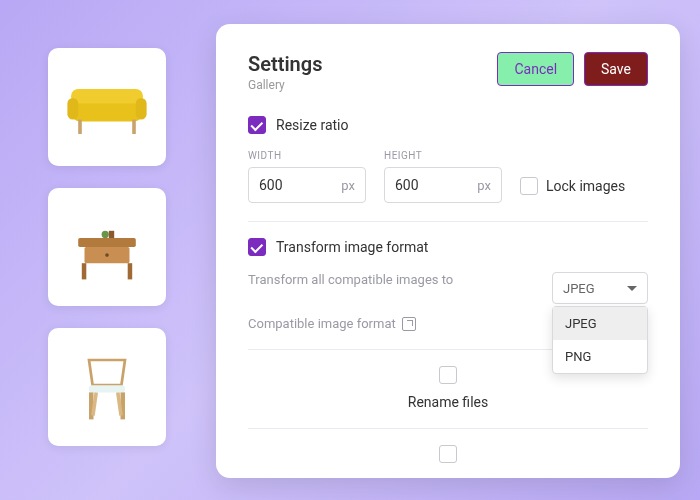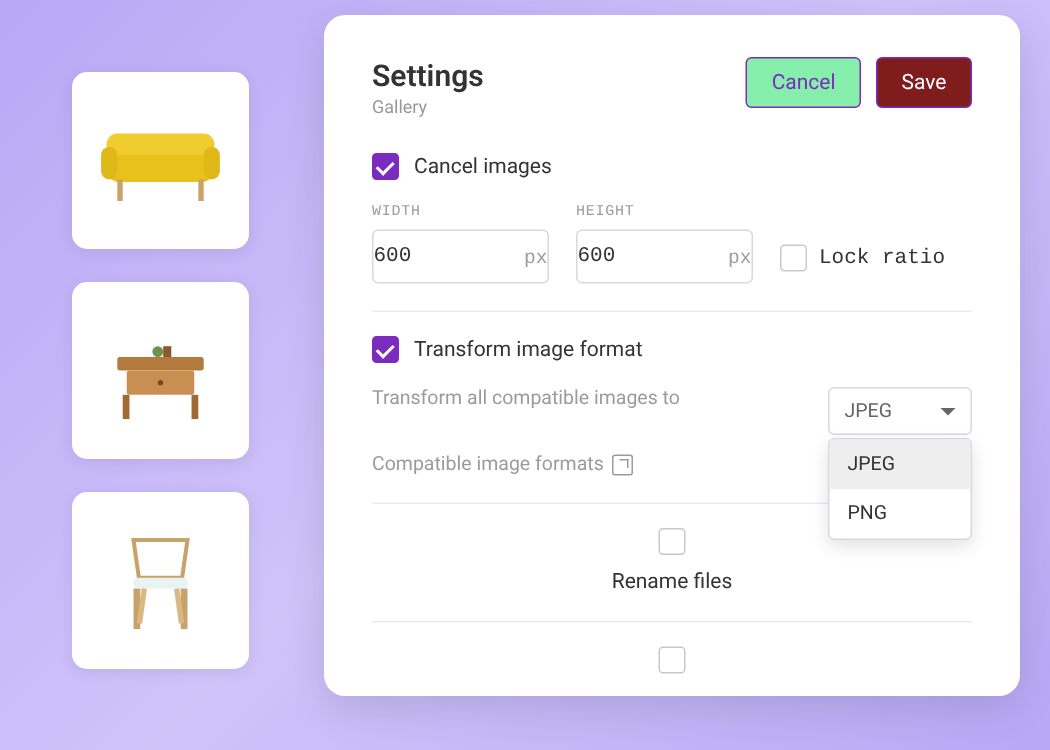--- a/index.html
+++ b/index.html
@@ -19,21 +19,21 @@
     width: 118px; height: 118px;
     background: #fff;
     border-radius: 10px;
     box-shadow: 0 2px 10px rgba(0,0,0,0.08);
     display: flex; align-items: center; justify-content: center;
   }
   .thumb svg { width: 90px; height: 90px; }
 
   .panel {
     position: absolute;
-    left: 216px; top: 10px;
+    left: 216px; top: 24px;
     width: 464px; height: 454px;
     background: #fff;
     border-radius: 14px;
     box-shadow: 0 8px 28px rgba(0,0,0,0.12);
     padding: 28px 32px 20px 32px;
   }
   .panel-header { display: flex; justify-content: space-between; align-items: flex-start; }
   .title { font-size: 20px; font-weight: 600; color: #333; }
   .subtitle { font-size: 12px; color: #999; margin-top: 2px; }
   .btns { display: flex; gap: 10px; }
@@ -52,27 +52,27 @@
     display: flex; align-items: center; justify-content: center;
     flex-shrink: 0; cursor: pointer; background: #fff;
   }
   .chk.checked { background: #7b2cbf; border-color: #7b2cbf; }
   .chk.checked::after {
     content: ""; width: 9px; height: 5px;
     border-left: 2px solid #fff; border-bottom: 2px solid #fff;
     transform: rotate(-45deg) translateY(-1px);
   }
 
-  .size-row { display: flex; gap: 18px; align-items: flex-end; margin-top: 16px; font-family: Liberation Mono, monospace; }
+  .size-row { display: flex; gap: 18px; align-items: flex-end; margin-top: 16px; }
   .field { display: flex; flex-direction: column; gap: 6px; }
   .field-label { font-size: 10px; letter-spacing: 0.5px; color: #9a9aa5; text-transform: uppercase; }
   .input-wrap {
     display: flex; align-items: center; justify-content: space-between;
     width: 118px; height: 36px; border: 1px solid #d8d8de; border-radius: 4px;
-    padding: 0 0; font-size: 14px; color: #333;
+    padding: 0 10px; font-size: 14px; color: #333;
   }
   .input-wrap .unit { color: #9a9aa5; font-size: 13px; }
   .lock { display: flex; align-items: center; gap: 8px; margin-bottom: 8px; }
 
   .transform-row { display: flex; justify-content: space-between; margin-top: 16px; position: relative; }
   .muted { font-size: 13px; color: #9a9aa5; }
   .select {
     width: 96px; height: 32px; border: 1px solid #d8d8de; border-radius: 4px;
     display: flex; align-items: center; justify-content: space-between;
     padding: 0 10px; font-size: 13px; color: #666; cursor: pointer;
@@ -145,41 +145,41 @@
     </div>
     <div class="btns">
       <div class="btn btn-outline">Cancel</div>
       <div class="btn btn-solid">Save</div>
     </div>
   </div>
 
   <div class="section">
     <div class="chk-row">
       <div class="chk checked"></div>
-      <span>Cancel images</span>
+      <span>Resize ratio</span>
     </div>
 
     <div class="size-row">
       <div class="field">
         <span class="field-label">WIDTH</span>
         <div class="input-wrap">
           <span>600</span>
           <span class="unit">px</span>
         </div>
       </div>
       <div class="field">
         <span class="field-label">HEIGHT</span>
         <div class="input-wrap">
           <span>600</span>
           <span class="unit">px</span>
         </div>
       </div>
       <div class="lock">
         <div class="chk"></div>
-        <span style="font-size:14px;color:#333;">Lock ratio</span>
+        <span style="font-size:14px;color:#333;">Lock images</span>
       </div>
     </div>
   </div>
 
   <hr class="sep">
 
   <div class="section" style="margin-top:16px;">
     <div class="chk-row">
       <div class="chk checked"></div>
       <span>Transform image format</span>
@@ -191,21 +191,21 @@
         <span>JPEG</span>
         <span class="caret"></span>
       </div>
       <div class="dropdown">
         <div class="sel">JPEG</div>
         <div>PNG</div>
       </div>
     </div>
 
     <div class="compat-row">
-      <span class="muted">Compatible image formats</span>
+      <span class="muted">Compatible image format</span>
       <span class="ext-icon"></span>
     </div>
   </div>
 
   <hr class="sep">
 
   <div class="chk-row flat-row">
     <div class="chk"></div>
     <span>Rename files</span>
   </div>

